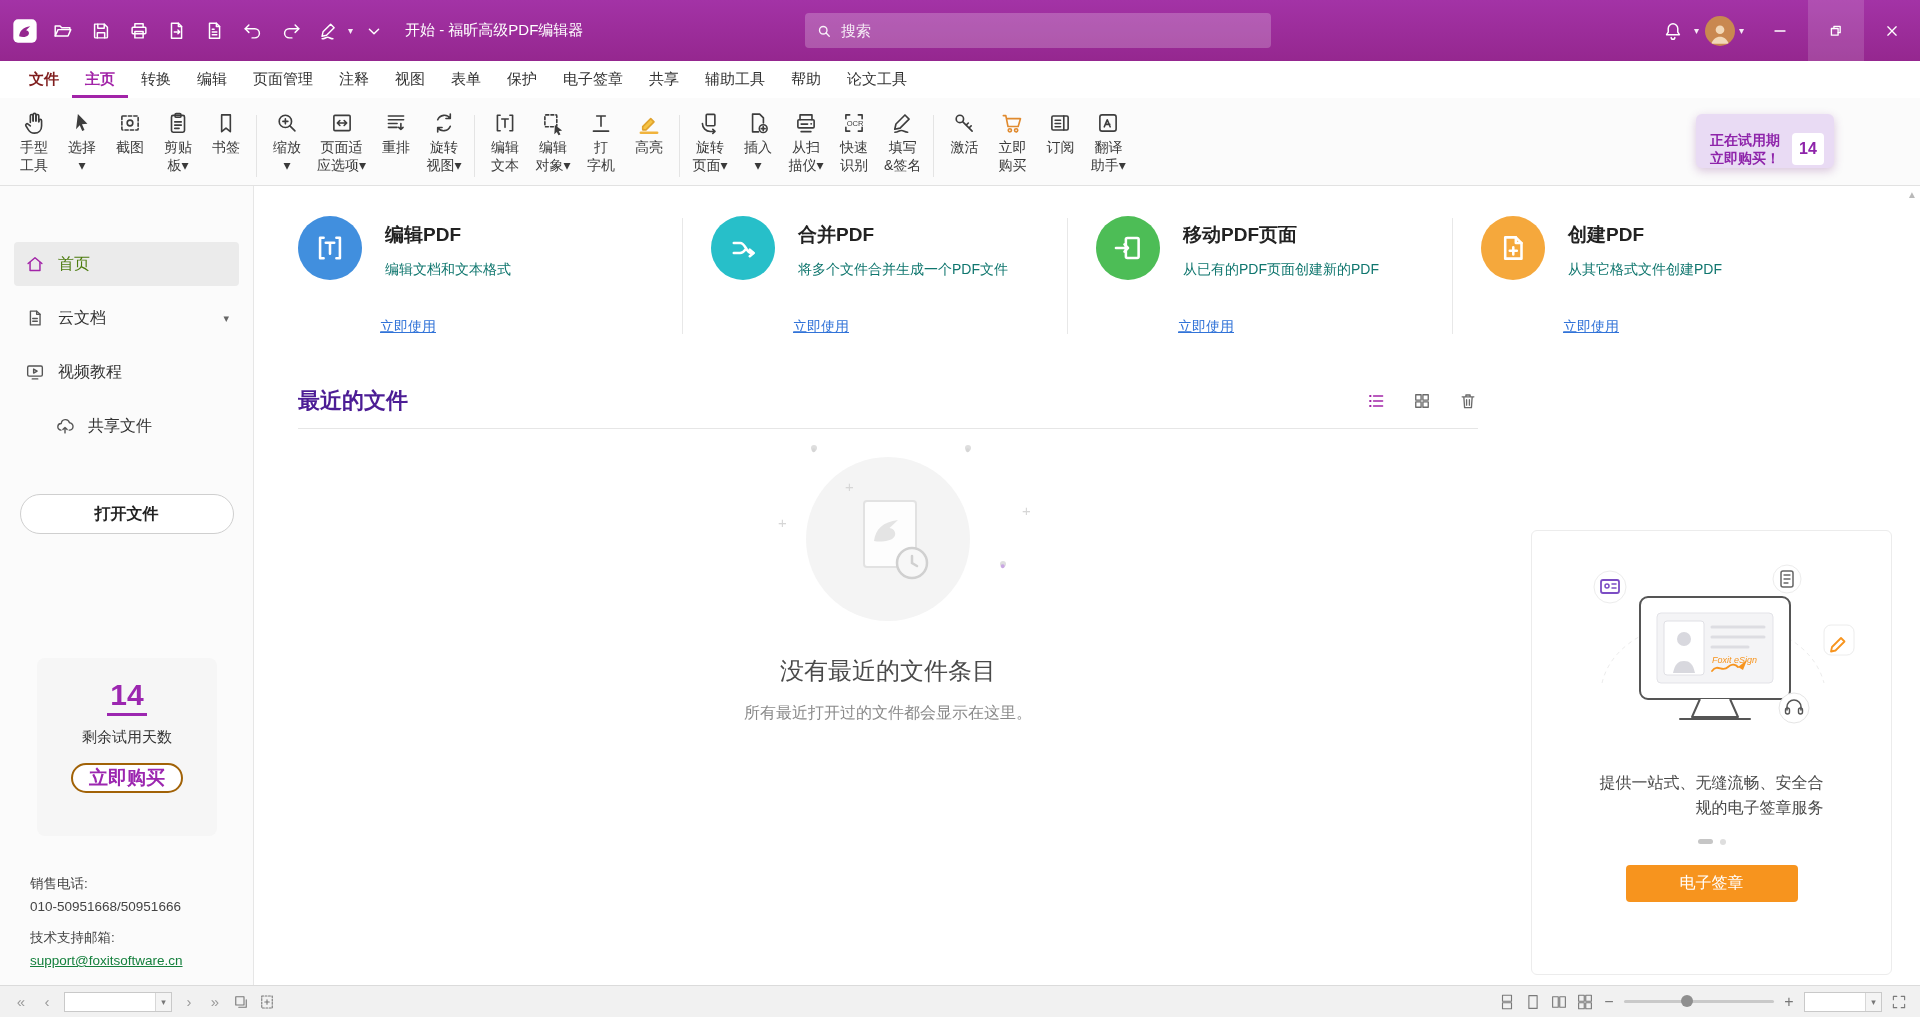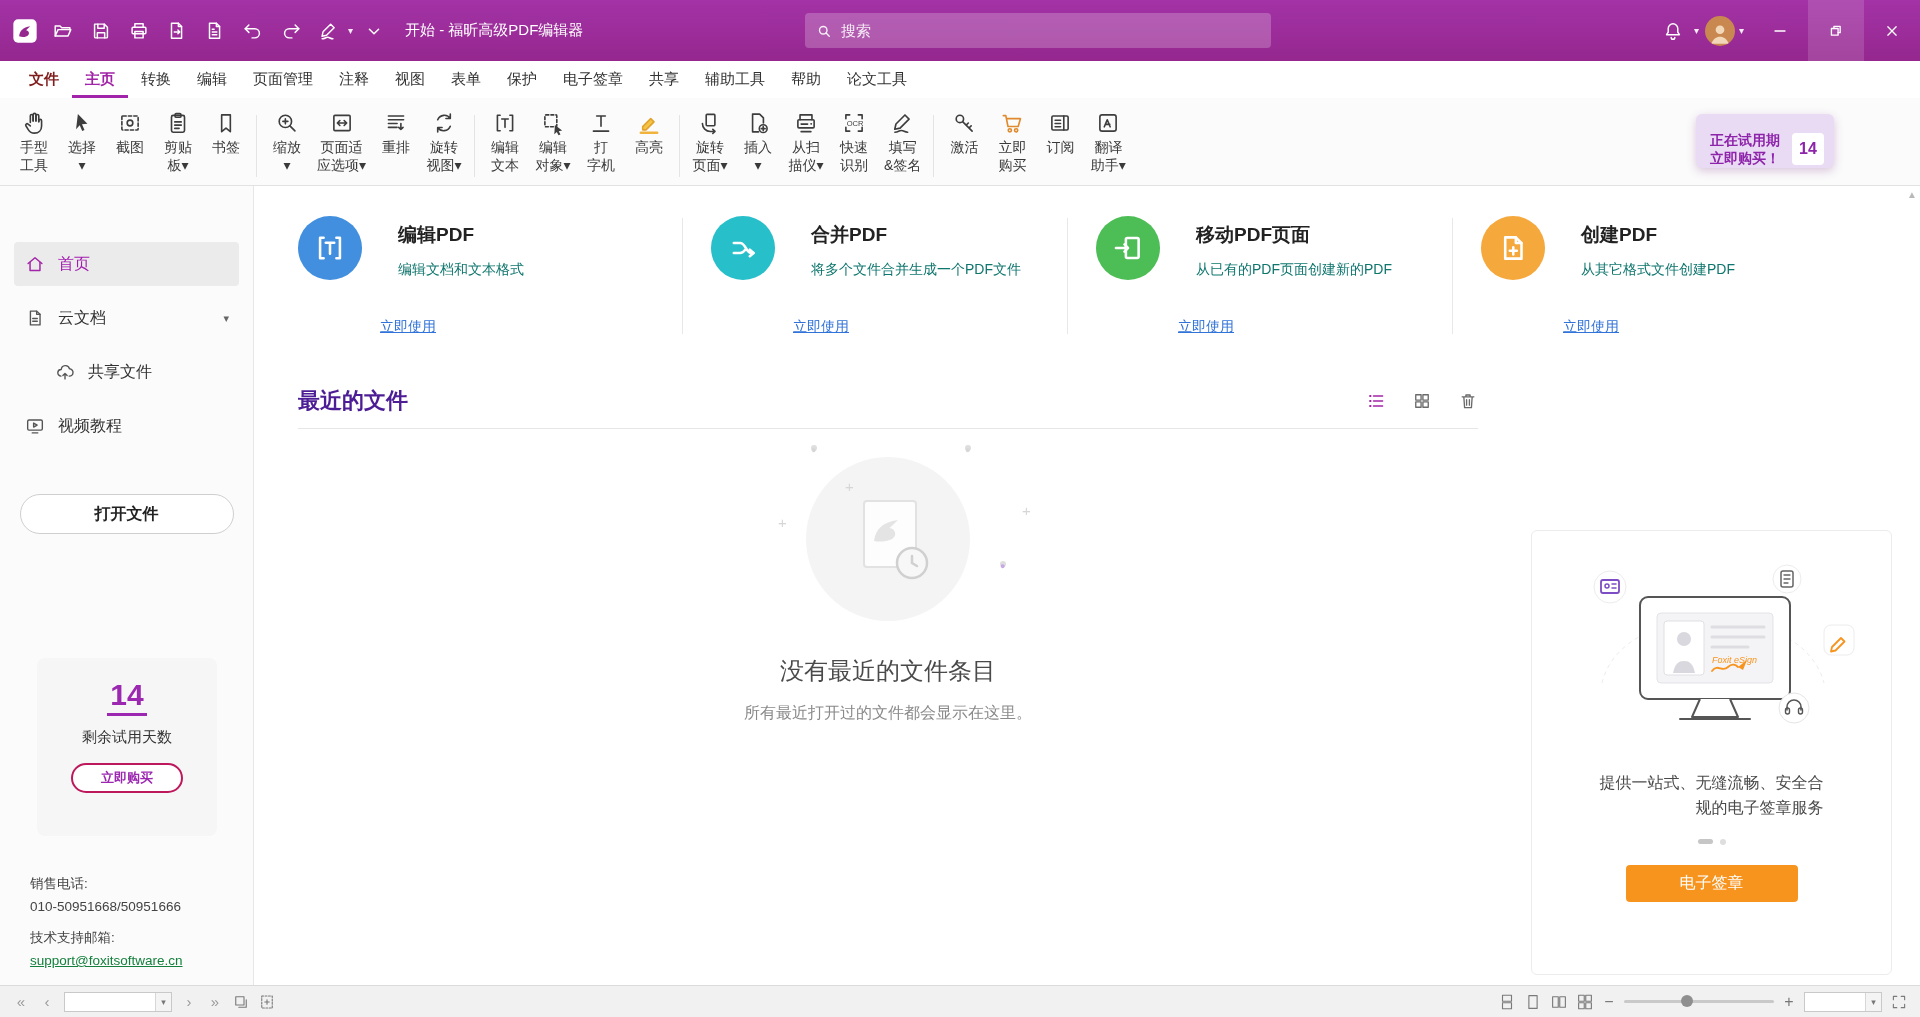--- a/index.html
+++ b/index.html
@@ -48,45 +48,45 @@
   .tb-l { font-size:14px; line-height:18px; color:#3a3a3a; text-align:center; white-space:nowrap; }
   .tb-sep { width:1px; align-self:center; height:62px; background:#E4E4E4; margin:0 6px; }
   .trial-badge { position:absolute; right:86px; top:16px; height:54px; background:#E9DBF4; border-radius:6px; display:flex; align-items:center; padding:16px 10px 0 14px; box-shadow:0 3px 10px rgba(120,40,130,.25); }
   .trial-badge .txt { color:#8E24AA; font-size:14px; font-weight:bold; line-height:18px; }
   .trial-badge .days { width:32px; height:32px; margin-left:12px; background:#fff; border-radius:4px; display:flex; align-items:center; justify-content:center; color:#8E24AA; font-weight:bold; font-size:16px; }
 
   
   .sidebar { position:absolute; top:186px; left:0; width:254px; bottom:32px; background:#FBFBFB; border-right:1px solid #E6E6E6; }
   .side-nav { padding-top:56px; }
   .side-item { height:44px; margin:0 14px 10px 14px; padding:0 10px; display:flex; align-items:center; gap:12px; border-radius:4px; font-size:16px; color:#333; }
-  .side-item.active { background:#EBEBEB; color:#a21caf; }
+  .side-item.active { background:#EBEBEB; color:#4d7c0f; }
   .side-item.sub { padding-left:40px; }
   .side-item .sicon { width:22px; height:22px; display:flex; align-items:center; }
   .side-item .sicon svg { width:22px; height:22px; }
   svg.pic { fill:none; stroke:#A224A8; stroke-width:1.6; stroke-linecap:round; stroke-linejoin:round; }
   svg.gic { fill:none; stroke:#555; stroke-width:1.5; stroke-linecap:round; stroke-linejoin:round; }
   .side-caret { margin-left:auto; font-size:11px; color:#666; }
   .open-file-btn { margin:46px auto 0; width:214px; height:40px; border:1px solid #CFCFCF; border-radius:20px; background:#fff; font-weight:bold; font-size:16px; color:#222; display:flex; align-items:center; justify-content:center; }
   .trial-box { margin:124px 0 0 37px; width:180px; height:178px; background:#F6F6F6; border-radius:8px; text-align:center; padding-top:20px; }
   .trial-num { font-size:30px; font-weight:bold; color:#9C27B0; display:inline-block; border-bottom:3px solid #9C27B0; padding:0 3px 1px; }
   .trial-lab { margin-top:12px; font-size:15px; color:#333; }
-  .trial-buy { margin:16px auto 0; width:112px; height:30px; border:2px solid #be185d; border-radius:16px; color:#9C27B0; font-weight:bold; font-size:13px; display:flex; align-items:center; justify-content:center; background:#fff; }
+  .trial-buy { margin:16px auto 0; width:112px; height:30px; border:2px solid #a16207; border-radius:16px; color:#9C27B0; font-weight:bold; font-size:19px; display:flex; align-items:center; justify-content:center; background:#fff; }
   .side-contact { position:absolute; left:30px; bottom:12px; font-size:13.5px; color:#444; line-height:1.7; }
   .side-contact .email { color:#15803d;text-decoration:underline; }
 
   
   .main { position:absolute; left:254px; top:186px; right:0; bottom:32px; background:#fff; overflow:hidden; }
   .scroll-up { position:absolute; right:3px; top:3px; color:#B9B9B9; font-size:10px; }
   .tools-header { margin:44px 0 0 44px; font-size:20px; font-weight:bold; color:#1e1e1e; }
   .tools-sub { font-size:14px; color:#999; font-weight:normal; margin-left:6px; }
   .cards { display:flex; margin:30px 0 0 44px; width:1540px; }
   .card { width:25%; position:relative; padding-right:24px; }
   .card + .card { padding-left:28px; }
   .card:not(:last-child)::after { content:""; position:absolute; right:0; top:2px; bottom:2px; width:1px; background:#E8E8E8; }
-  .card-row { display:flex; gap:36px; }
+  .card-row { display:flex; gap:23px; }
   .card-icon { width:64px; height:64px; border-radius:50%; flex:none; display:flex; align-items:center; justify-content:center; }
   .card-icon svg { width:34px; height:34px; fill:none; stroke:#fff; stroke-width:1.8; stroke-linecap:round; stroke-linejoin:round; }
   .card-title { font-size:19px; font-weight:bold; color:#222; margin-top:6px; }
   .card-desc { margin-top:12px; font-size:14px; color:#0f766e; line-height:1.4; max-width:230px; }
   .card-link { display:inline-block; margin:38px 0 0 82px; color:#3173D8; font-size:14px; text-decoration:underline; }
   .recent-head { display:flex; align-items:center; margin:50px 0 0 44px; width:1180px; }
   .recent-title { font-size:22px; font-weight:bold; color:#4c1d95; }
   .recent-actions { margin-left:auto; display:flex; align-items:center; gap:26px; }
   .recent-actions svg { width:20px; height:20px; fill:none; stroke:#6a6a6a; stroke-width:1.6; stroke-linecap:round; stroke-linejoin:round; }
   .recent-divider { margin:12px 0 0 44px; width:1180px; height:1px; background:#E6E6E6; }
@@ -532,38 +532,38 @@
         <span class="sicon">
             <svg class="gic" viewBox="0 0 24 24">
               <path d="M7 4.5h6.8L17.5 8v11.5H7z"></path>
               <path d="M13.8 4.5V8h3.7"></path>
               <path d="M9.5 12.5h5M9.5 15.5h5"></path>
             </svg>
           </span>
         <span>云文档</span>
         <span class="side-caret">▾</span>
       </div>
-      <div class="side-item sub">
-        <span class="sicon">
-            <svg class="gic" viewBox="0 0 24 24">
-              <path d="M7.6 16.5a3.6 3.6 0 0 1 .3-7.2 4.6 4.6 0 0 1 9-.9 3.1 3.1 0 0 1-.4 8.1"></path>
-              <path d="M12 19.5v-6M12 13.5l-2.3 2.3M12 13.5l2.3 2.3"></path>
-            </svg>
-          </span>
-        <span>共享文件</span>
-      </div>
       <div class="side-item">
         <span class="sicon">
             <svg class="gic" viewBox="0 0 24 24">
               <rect x="4" y="5.5" width="16" height="11" rx="1.5"></rect>
               <path d="M10.5 8.8v4.4l3.8-2.2z"></path>
               <path d="M9 19.5h6"></path>
             </svg>
           </span>
         <span>视频教程</span>
+      </div>
+      <div class="side-item sub">
+        <span class="sicon">
+            <svg class="gic" viewBox="0 0 24 24">
+              <path d="M7.6 16.5a3.6 3.6 0 0 1 .3-7.2 4.6 4.6 0 0 1 9-.9 3.1 3.1 0 0 1-.4 8.1"></path>
+              <path d="M12 19.5v-6M12 13.5l-2.3 2.3M12 13.5l2.3 2.3"></path>
+            </svg>
+          </span>
+        <span>共享文件</span>
       </div>
     </div>
 
     <div class="open-file-btn">打开文件</div>
 
     <div class="trial-box">
       <span class="trial-num">14</span>
       <div class="trial-lab">剩余试用天数</div>
       <div class="trial-buy">立即购买</div>
     </div>

